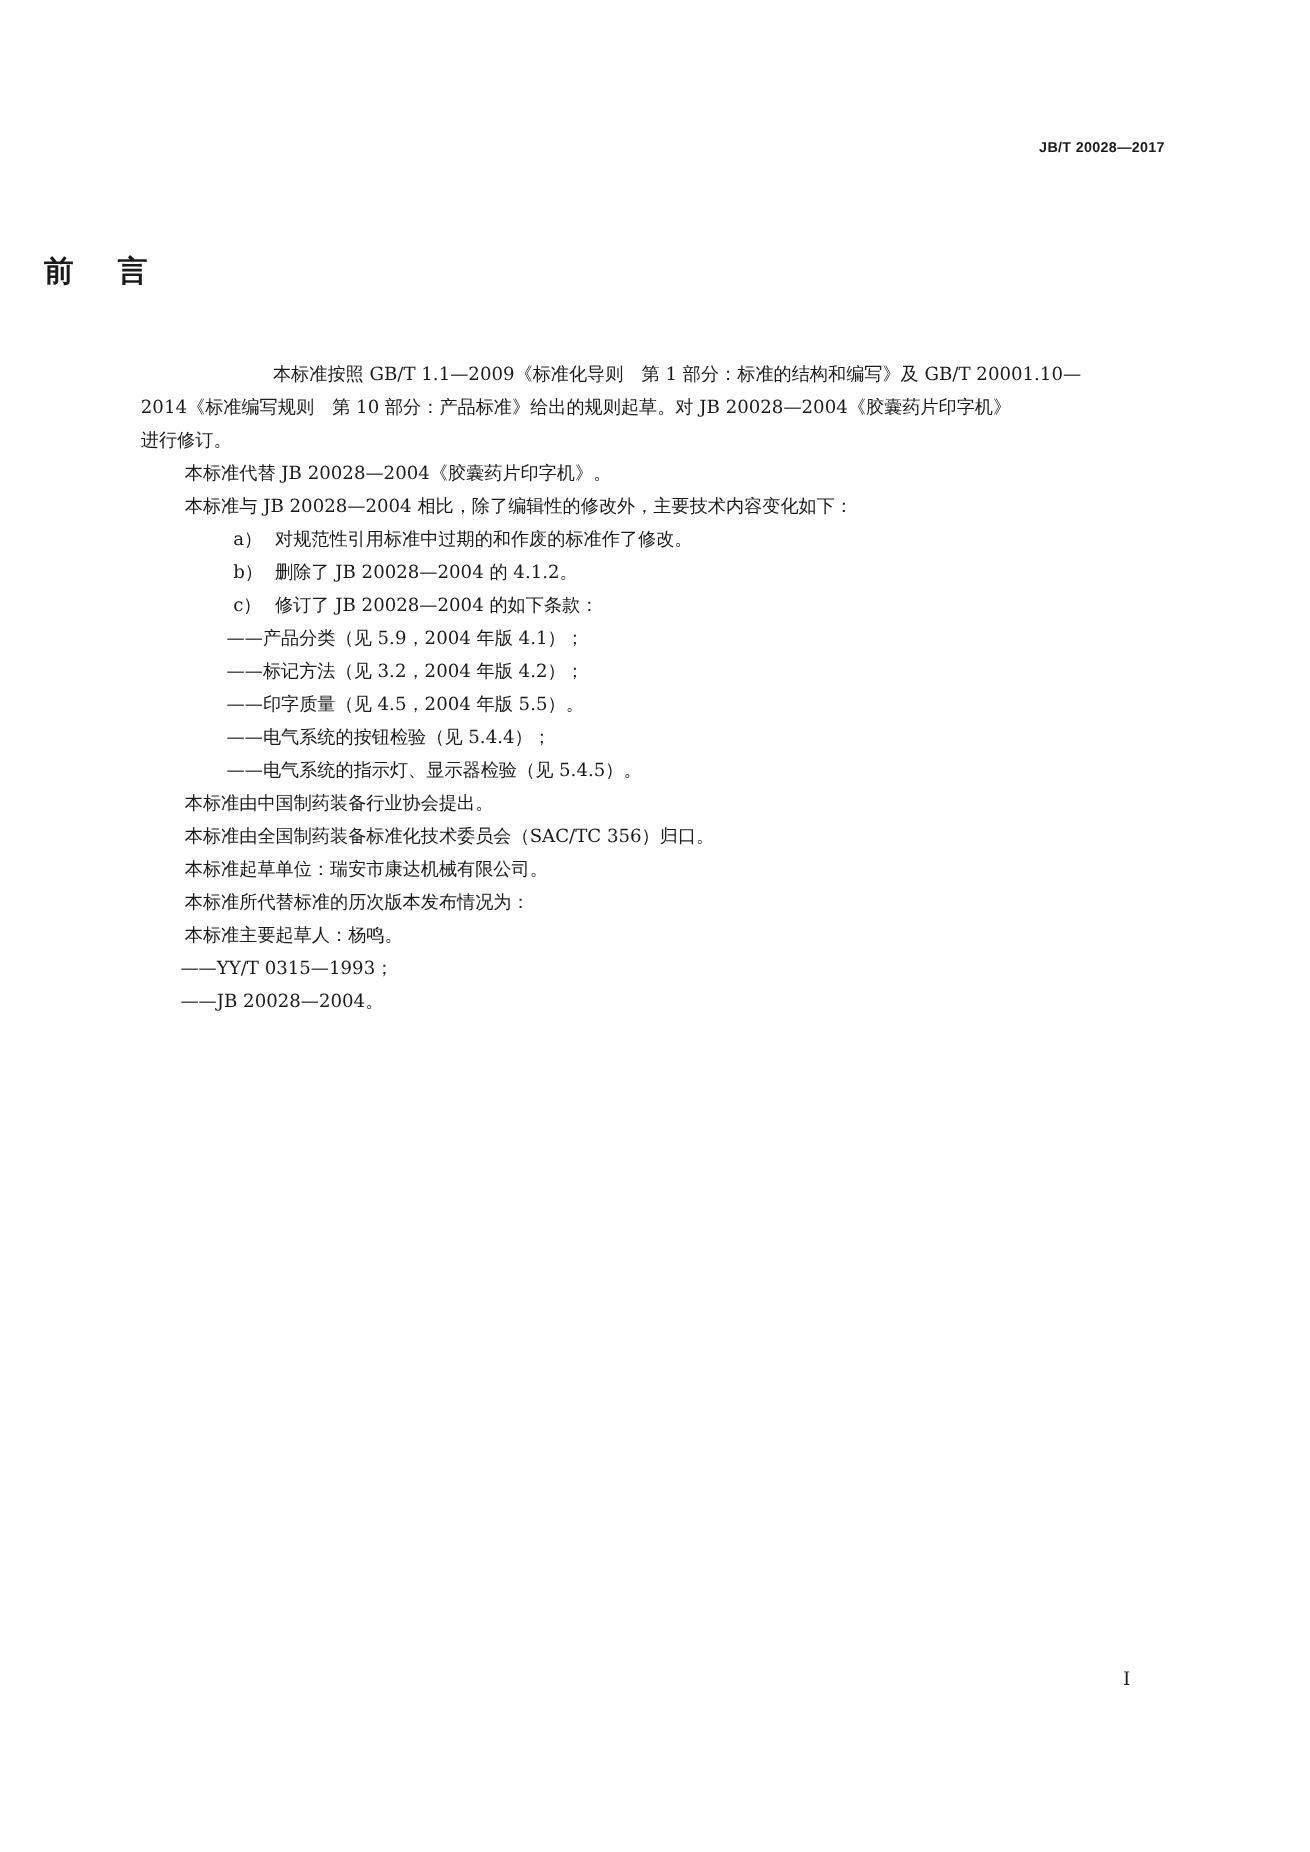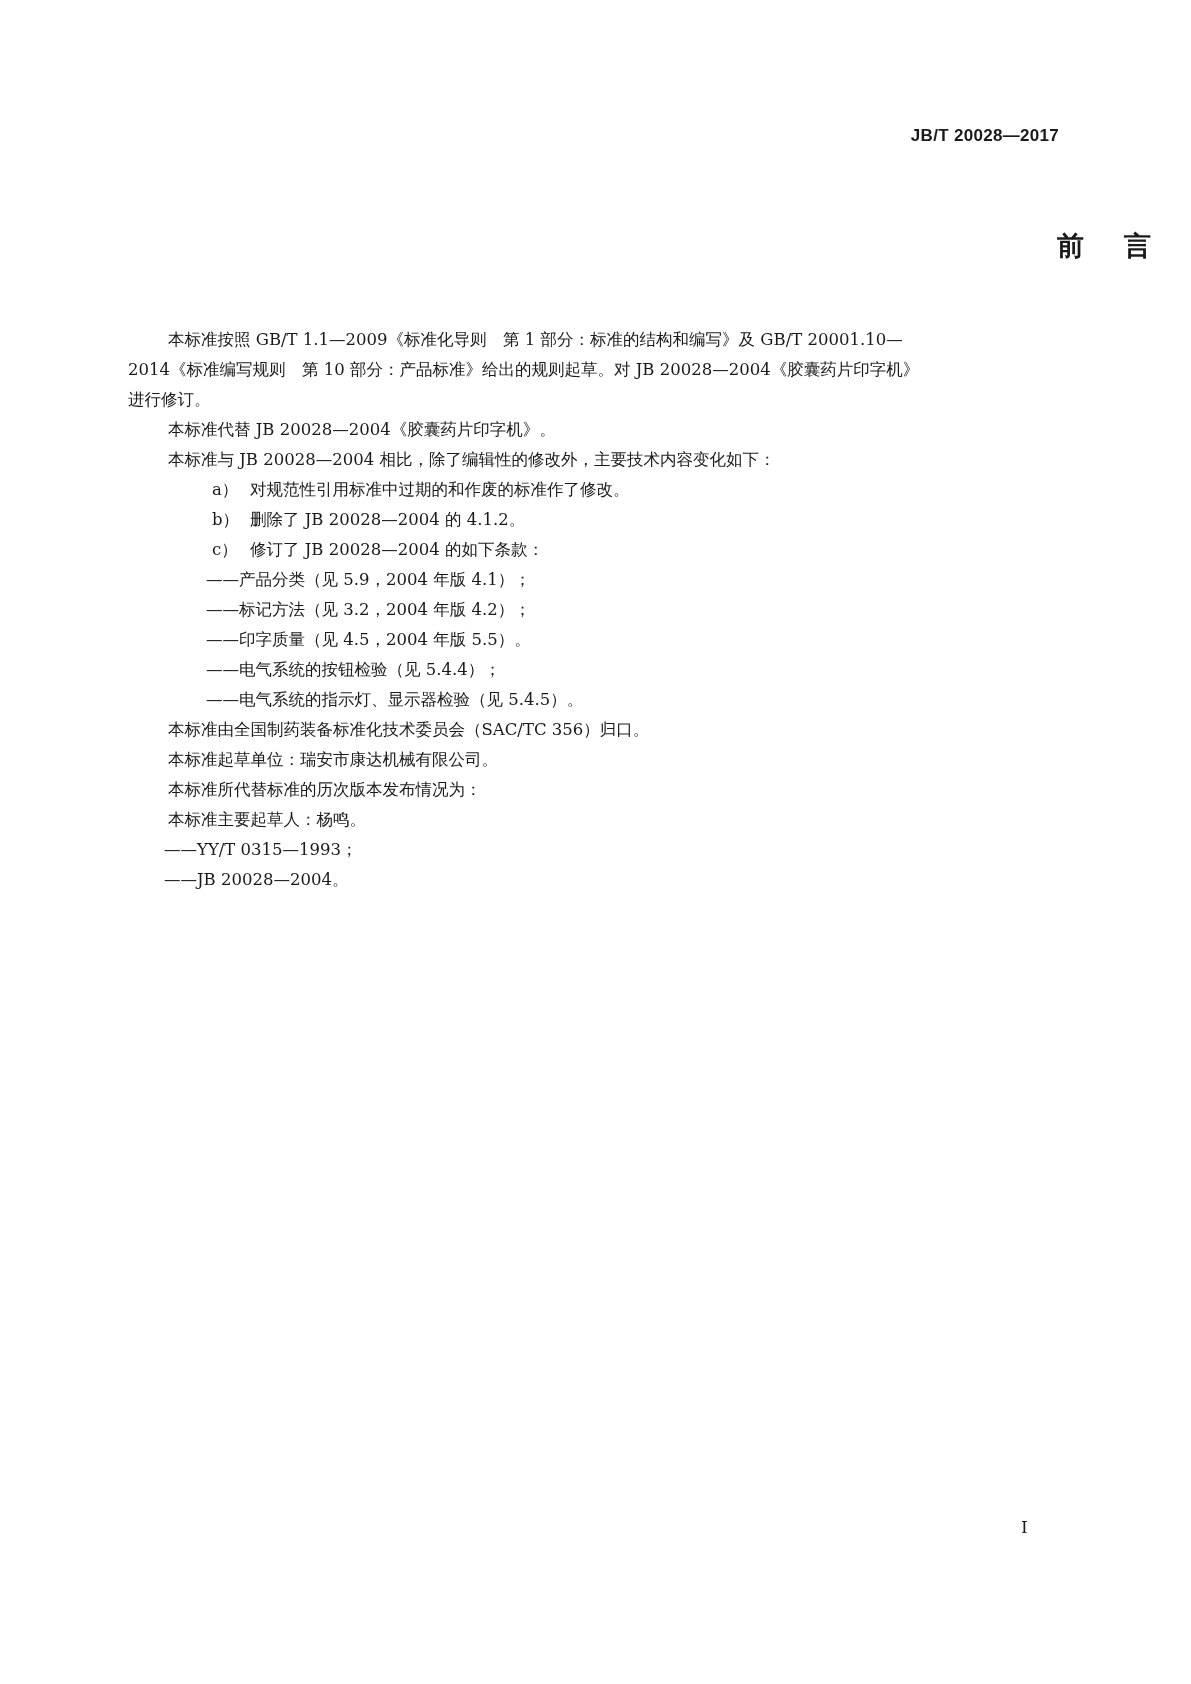--- a/index.html
+++ b/index.html
@@ -1,25 +1,25 @@
 <!DOCTYPE html>
 <html><head>
 <meta charset="utf-8">
 <style>
   html, body { margin: 0; padding: 0; background: #ffffff; }
   body { width: 1191px; height: 1684px; position: relative; overflow: hidden;
          font-family: "DejaVu Serif", "Liberation Serif", serif; color: #1a1a1a; }
-  .std-code { position: absolute; top: 126px; right: 132px; font-size: 17px; font-weight: bold;
+  .std-code { position: absolute; top: 126px; right: 132px; font-size: 13px; font-weight: bold;
               font-family: "Liberation Sans", "DejaVu Sans", sans-serif; letter-spacing: 0.3px; }
-  .title { position: absolute; top: 228px; left: 0; width: 1191px; text-align: right;
+  .title { position: absolute; top: 228px; left: 0; width: 1191px; text-align: left;
            font-size: 27px; font-weight: bold; font-family: "DejaVu Sans", sans-serif; letter-spacing: 40px;
            padding-left: 40px; box-sizing: border-box; }
   .body { position: absolute; top: 325px; left: 168px; width: 895px; font-size: 16.5px; line-height: 30px; }
   .p1 { position: relative; }
-  .p1 .l1 { display: block; white-space: nowrap; }
+  .p1 .l1 { display: block; white-space: nowrap; text-align: center; }
   .p1 .l2, .p1 .l3 { display: block; white-space: nowrap; margin-left: -40px; }
   .line { display: block; white-space: nowrap; }
   .item { display: block; white-space: nowrap; margin-left: 44px; }
   .item .lbl { display: inline-block; width: 38px; }
   .sub { display: block; white-space: nowrap; padding-left: 38px; }
   .hist { display: block; white-space: nowrap; }
   .pagenum { position: absolute; top: 1517px; left: 1021px; font-size: 17px; }
 </style>
 </head>
 <body>
@@ -44,20 +44,21 @@
   </span>
   <span class="item">
     <span class="lbl">c）</span><span>修订了 JB 20028—2004 的如下条款：</span>
   </span>
   <span class="sub">——产品分类（见 5.9，2004 年版 4.1）；</span>
   <span class="sub">——标记方法（见 3.2，2004 年版 4.2）；</span>
   <span class="sub">——印字质量（见 4.5，2004 年版 5.5）。</span>
   <span class="sub">——电气系统的按钮检验（见 5.4.4）；</span>
   <span class="sub">——电气系统的指示灯、显示器检验（见 5.4.5）。</span>
 
+  <span class="line">本标准由中国制药装备行业协会提出。</span>
   <span class="line">本标准由全国制药装备标准化技术委员会（SAC/TC 356）归口。</span>
   <span class="line">本标准起草单位：瑞安市康达机械有限公司。</span>
   <span class="line">本标准所代替标准的历次版本发布情况为：</span>
   <span class="line">本标准主要起草人：杨鸣。</span>
   <span class="hist" style="margin-left:-4px">——YY/T 0315—1993；</span>
   <span class="hist" style="margin-left:-4px">——JB 20028—2004。</span>
 </div>
 
 <div class="pagenum">I</div>
 

